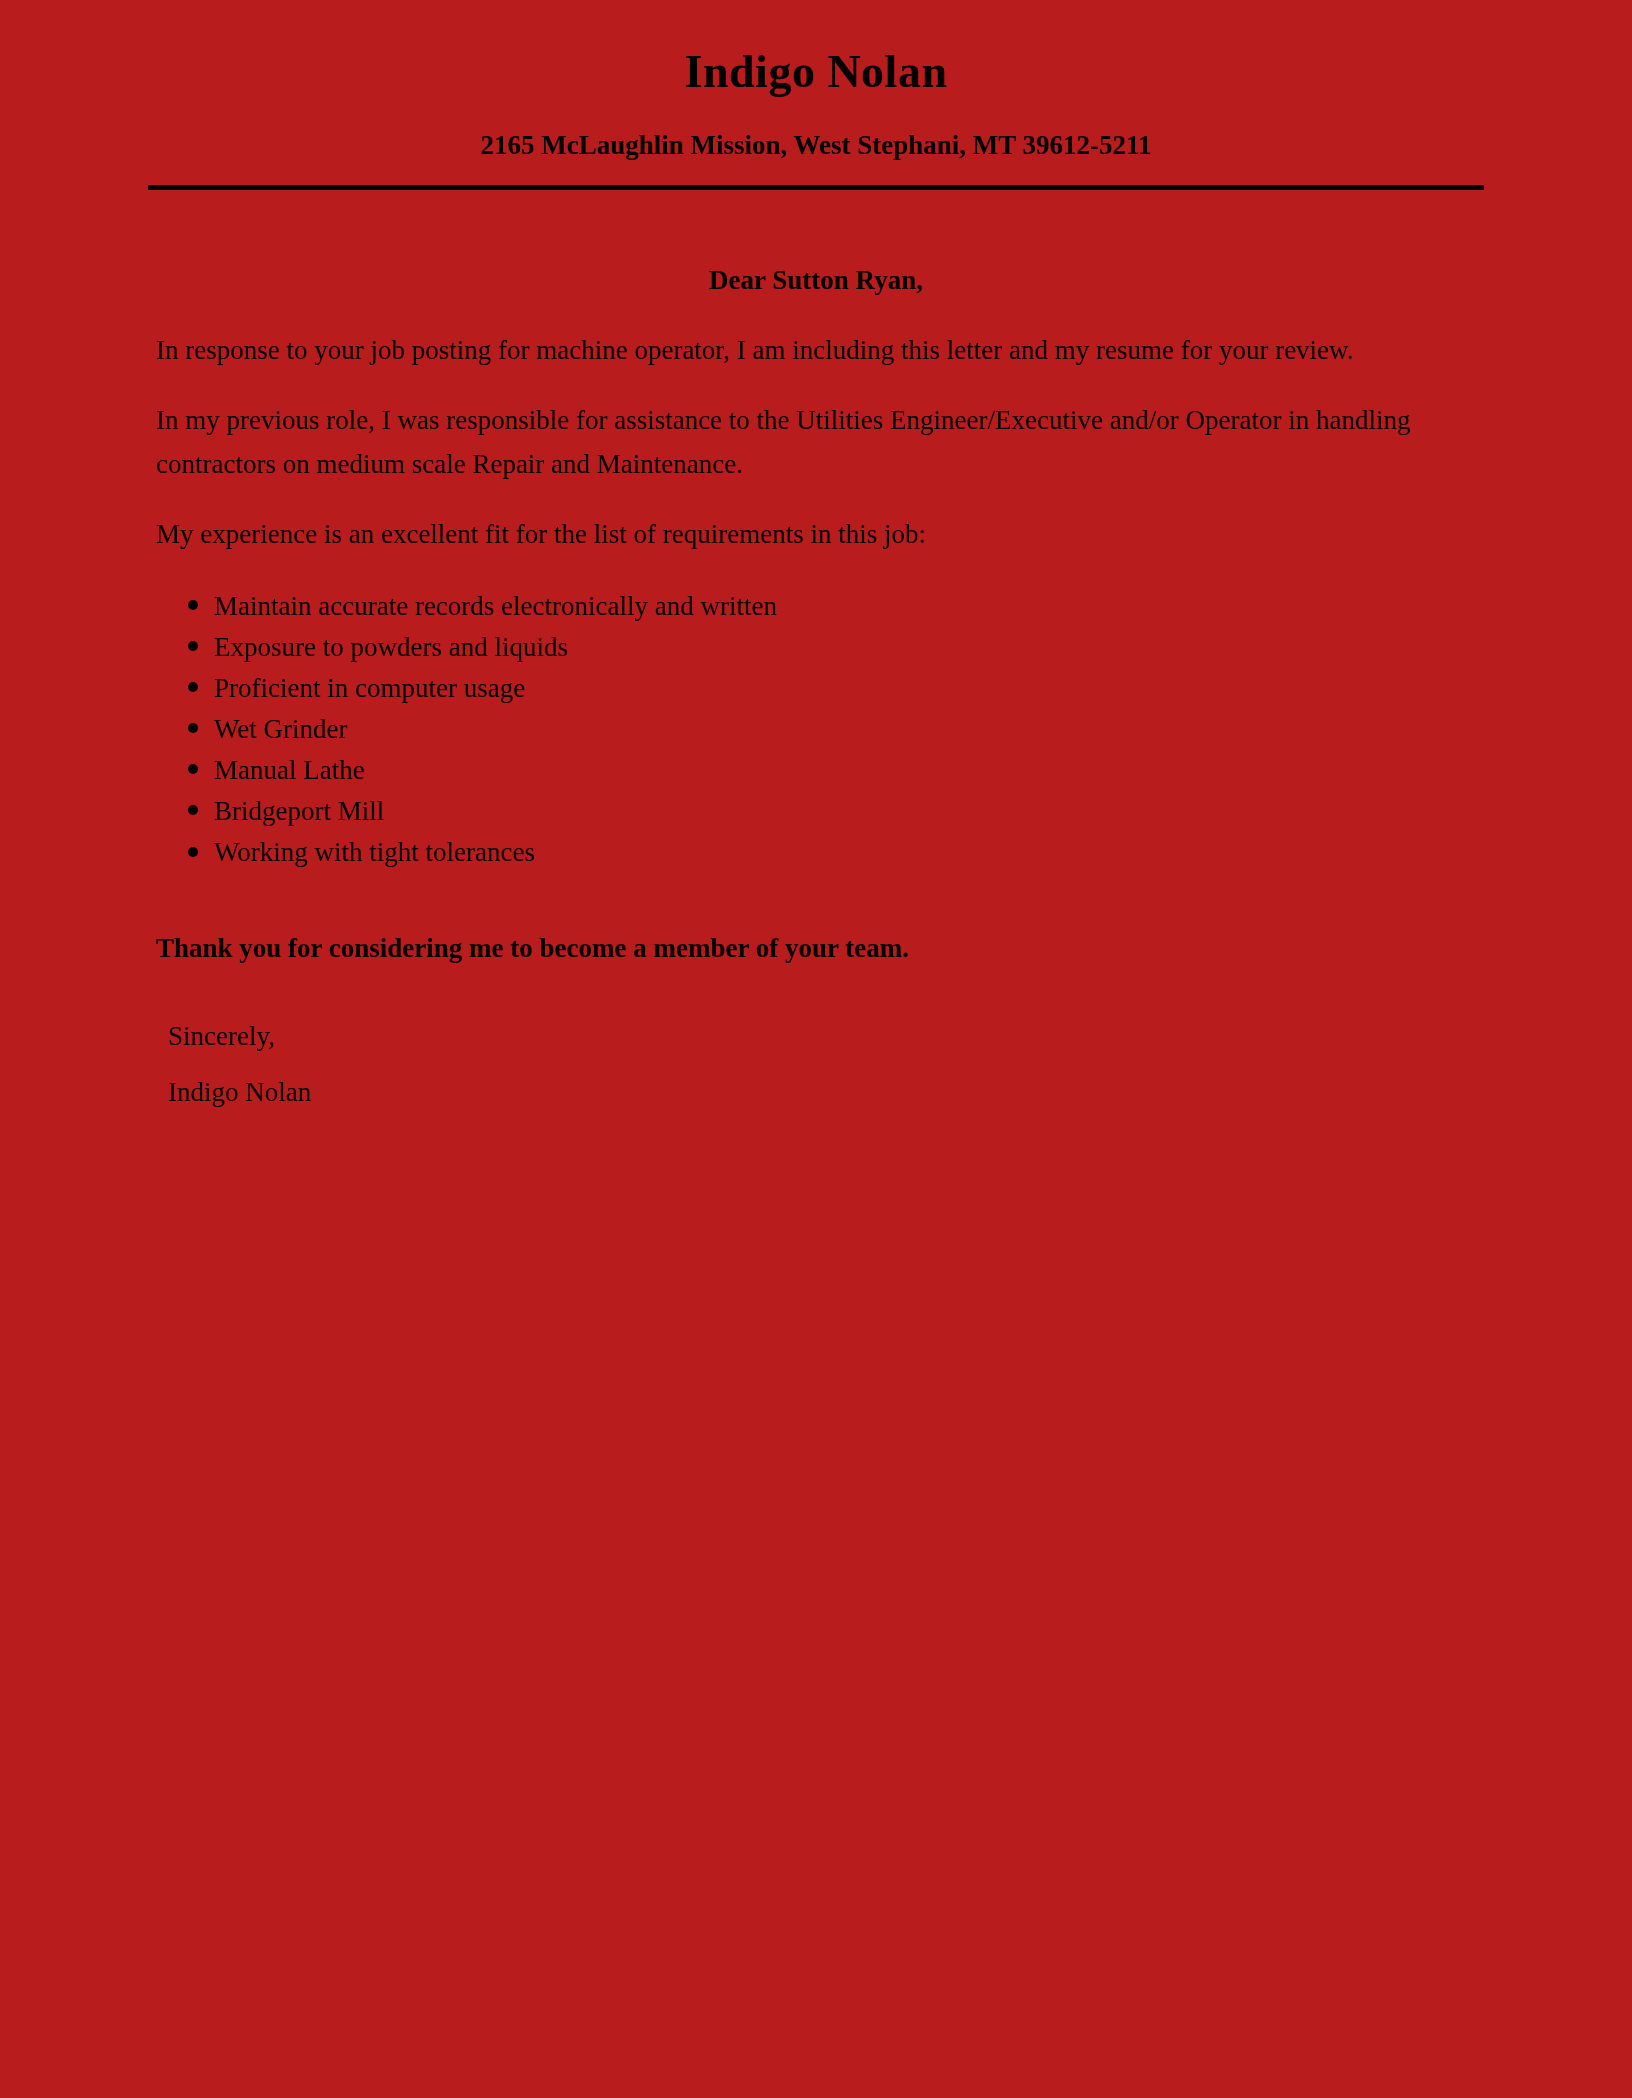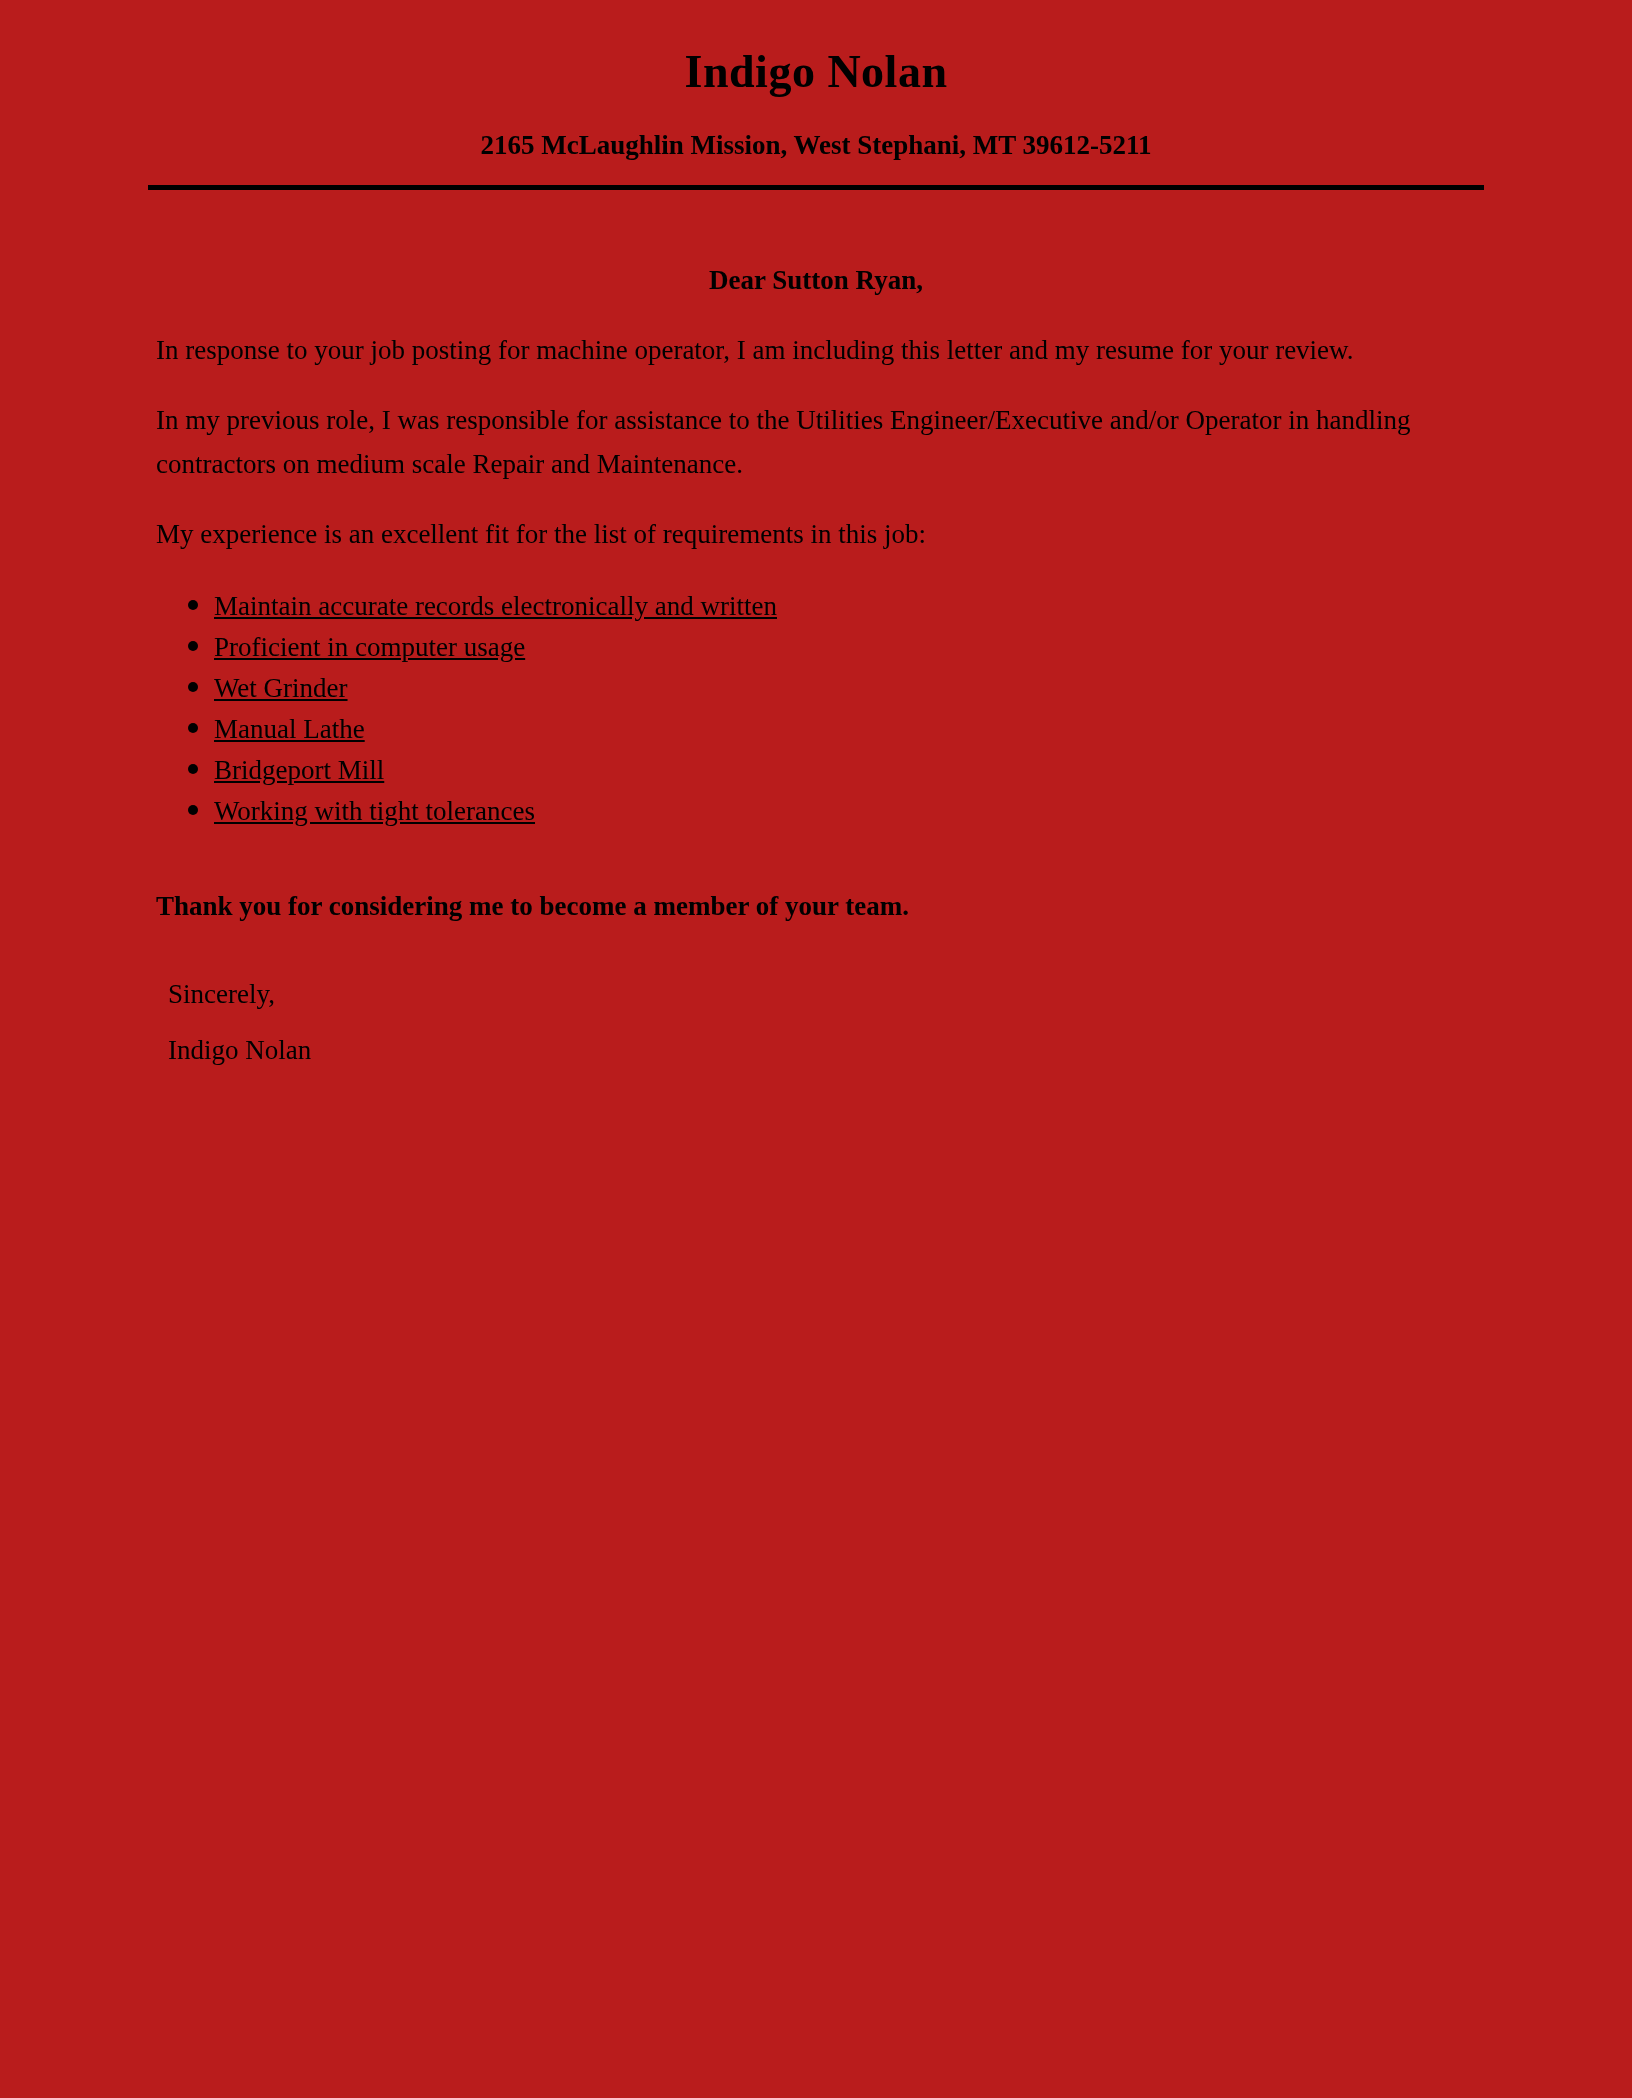--- a/index.html
+++ b/index.html
@@ -60,21 +60,20 @@
   }
   ul.requirements {
     margin: 30px 0 0 0;
     padding: 0 0 0 32px;
     list-style: none;
   }
   ul.requirements li {
     position: relative;
     padding-left: 26px;
     line-height: 1.52;
-    text-decoration: underline;
   }
   ul.requirements li .bullet-dot {
     position: absolute;
     left: 0;
     top: 0.52em;
     width: 10px;
     height: 10px;
     border-radius: 50%;
     background: #000000;
   }
@@ -110,20 +109,24 @@
 
     <p class="para">My experience is an excellent fit for the list of requirements in this job:</p>
 
     <ul class="requirements">
       <li>
         <span class="bullet-dot"></span>
         <span>Maintain accurate records electronically and written</span>
       </li>
       <li>
         <span class="bullet-dot"></span>
+        <span>Exposure to powders and liquids</span>
+      </li>
+      <li>
+        <span class="bullet-dot"></span>
         <span>Proficient in computer usage</span>
       </li>
       <li>
         <span class="bullet-dot"></span>
         <span>Wet Grinder</span>
       </li>
       <li>
         <span class="bullet-dot"></span>
         <span>Manual Lathe</span>
       </li>

